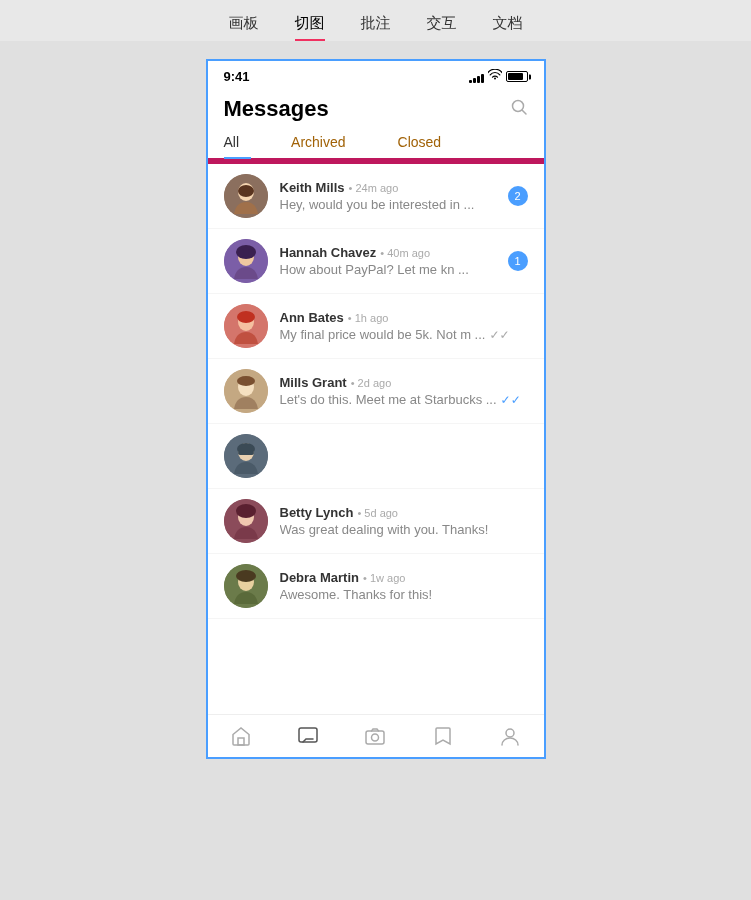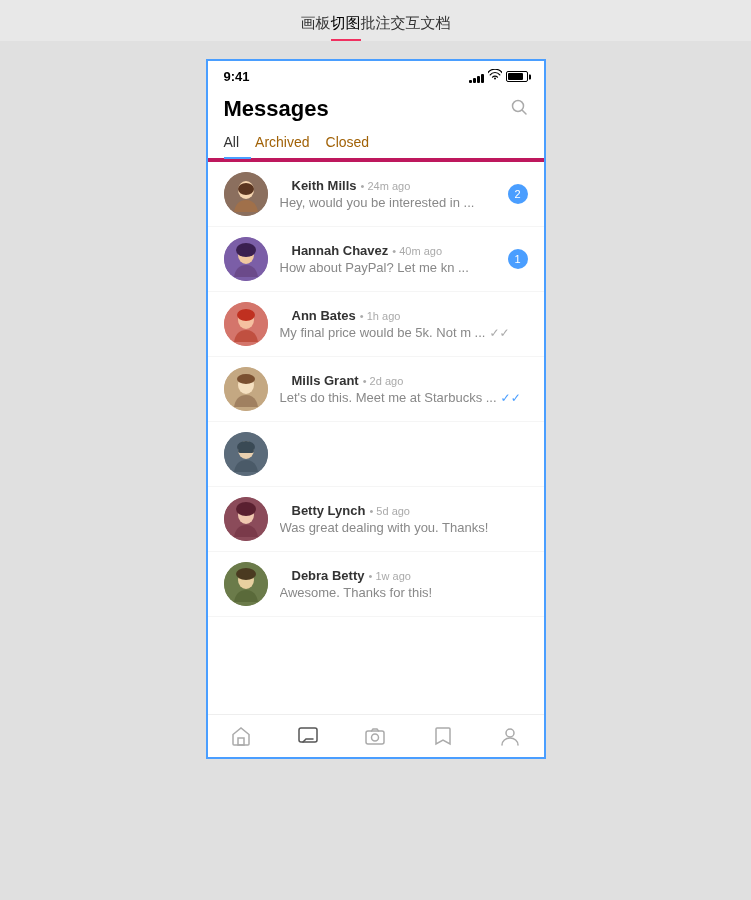--- a/index.html
+++ b/index.html
@@ -13,20 +13,21 @@
       font-family: -apple-system, BlinkMacSystemFont, 'PingFang SC', 'Microsoft YaHei', sans-serif;
       overflow: hidden;
     }
 
     
     .toolbar {
       width: 100%;
       display: flex;
       justify-content: center;
       align-items: center;
+      gap: 36px;
       padding: 14px 0 0 0;
       background: #e8e8e8;
     }
     .toolbar-item {
       font-size: 15px;
       color: #333;
       cursor: pointer;
       padding-bottom: 8px;
       position: relative;
     }
@@ -136,22 +137,23 @@
     .search-btn {
       color: #aaa;
       font-size: 18px;
       cursor: pointer;
     }
 
     
     .tabs {
       display: flex;
       padding: 0 16px;
-      border-bottom: 4px solid #be185d;
+      border-bottom: 6px solid #be185d;
       background: #fff;
+      gap: 36px;
     }
     .tab {
       font-size: 14px;
       color: #a16207;
       padding: 8px 12px 8px 0;
       cursor: pointer;
       position: relative;
       margin-right: 4px;
     }
     .tab.active {
@@ -202,21 +204,20 @@
     .message-meta {
       display: flex;
       align-items: center;
       gap: 4px;
       margin-bottom: 2px;
     }
     .sender-name {
       font-size: 13px;
       font-weight: 600;
       color: #333;
-      margin-left: 12px;
     }
     .message-time {
       font-size: 11px;
       color: #aaa;
     }
     .message-preview {
       font-size: 13px;
       color: #888;
       white-space: nowrap;
       overflow: hidden;
@@ -456,21 +457,21 @@
       <div class="avatar av-7">
         <svg width="44" height="44" viewBox="0 0 44 44">
           <circle cx="22" cy="22" r="22" fill="#6B7B4A"></circle>
           <ellipse cx="22" cy="18" rx="8" ry="9" fill="#e8d0a0"></ellipse>
           <path d="M10 40 Q12 28 22 28 Q32 28 34 40" fill="#5a6a3a"></path>
           <ellipse cx="22" cy="12" rx="10" ry="6" fill="#4a3a20"></ellipse>
         </svg>
       </div>
       <div class="message-content">
         <div class="message-meta">
-          <span class="sender-name">Debra Betty</span>
+          <span class="sender-name">Debra Martin</span>
           <span class="message-time">• <span>1w ago</span></span>
         </div>
         <div class="message-preview">
           <span>Awesome. Thanks for this!</span>
         </div>
       </div>
     </div>
 
   </div>
 

